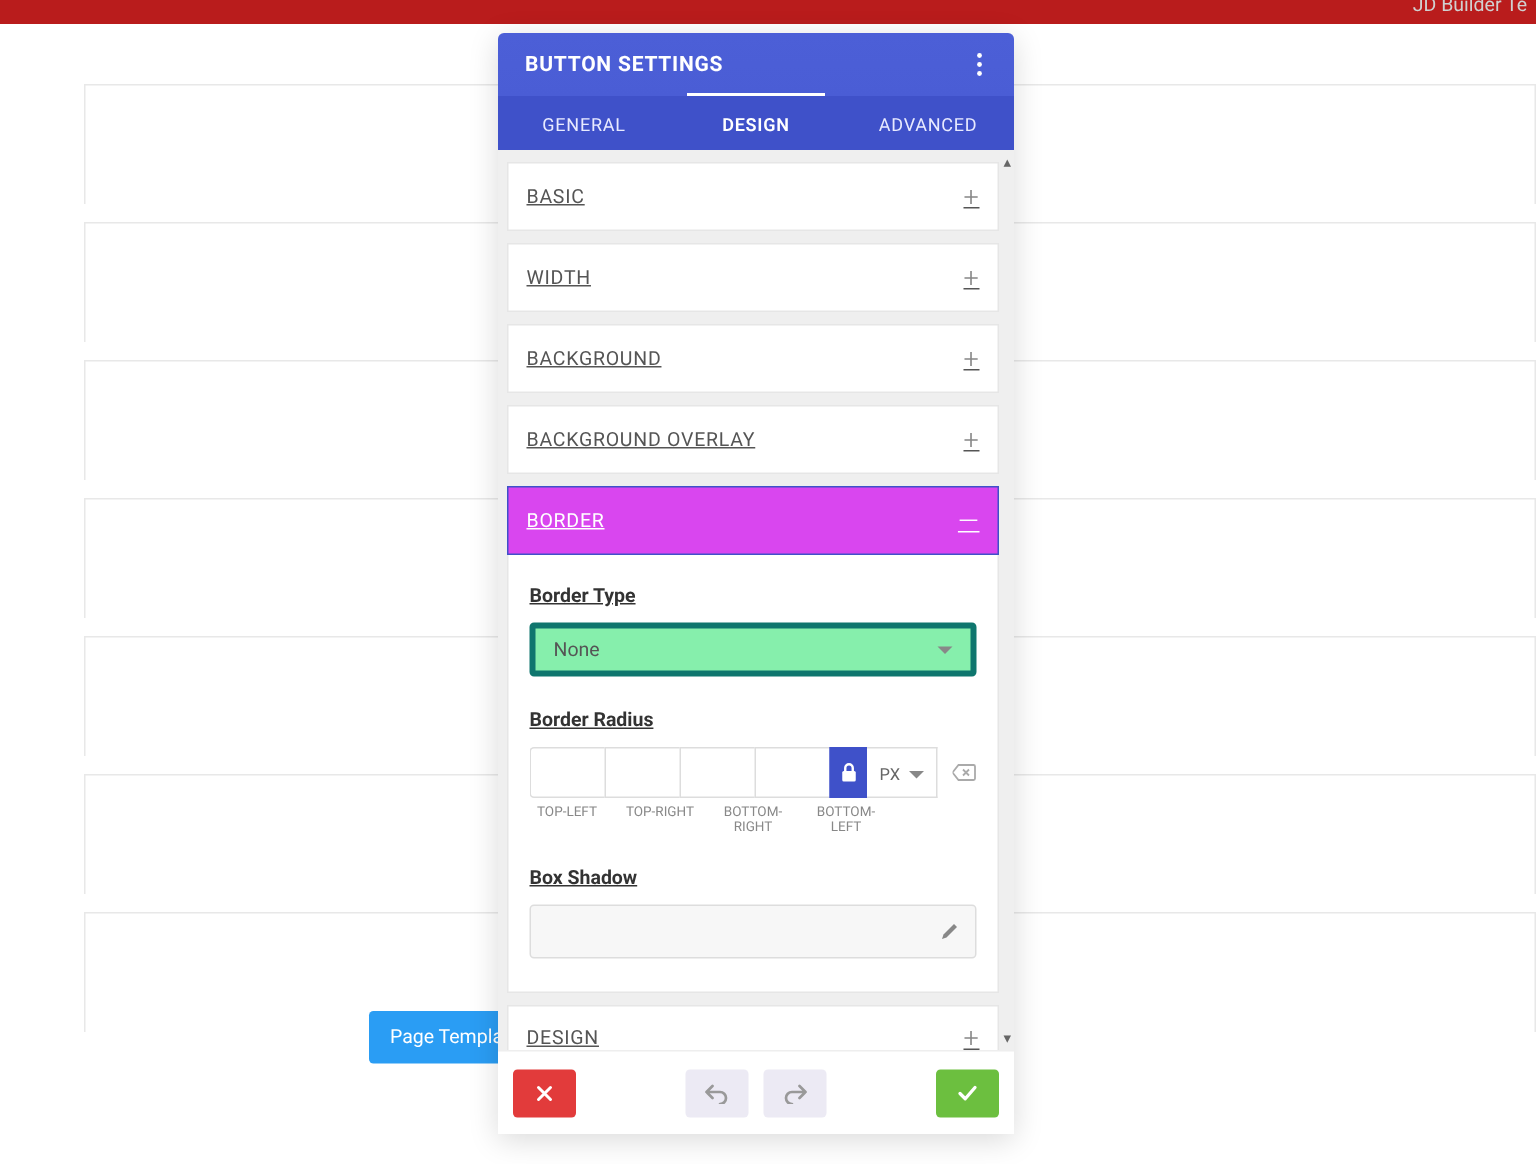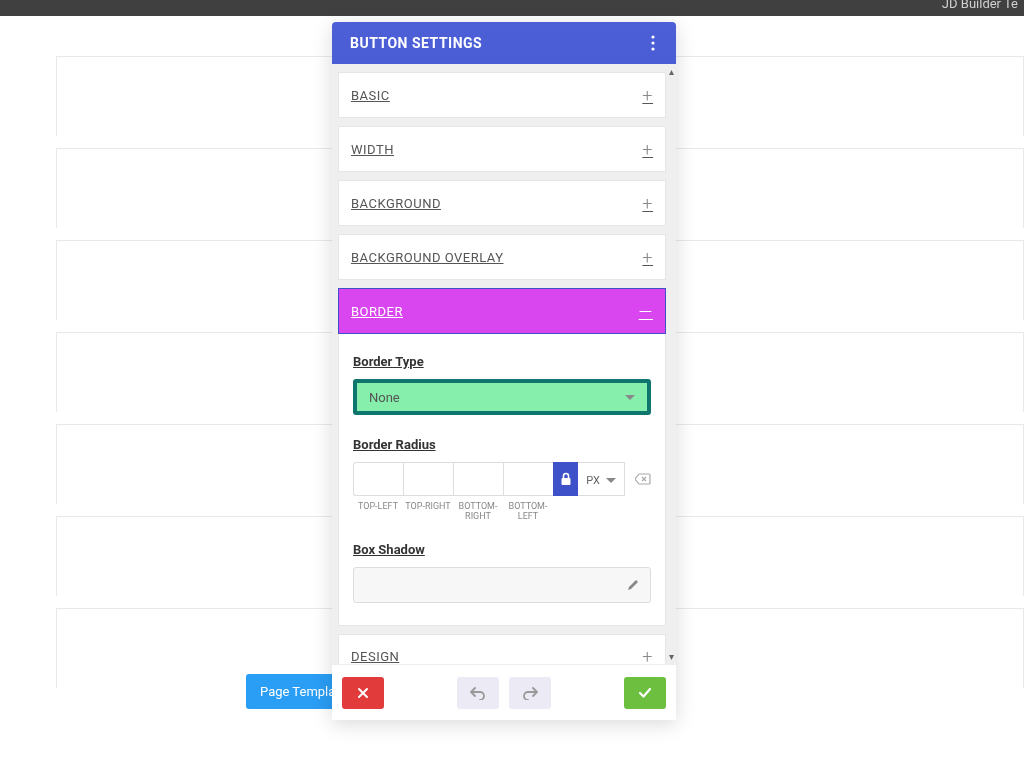--- a/index.html
+++ b/index.html
@@ -1,21 +1,21 @@
 <!DOCTYPE html>
 <html><head>
 <meta charset="utf-8">
 <style>
   * { box-sizing: border-box; margin: 0; padding: 0; font-family: -apple-system, BlinkMacSystemFont, "Segoe UI", Roboto, Helvetica, Arial, sans-serif; }
   body { width: 1024px; height: 776px; background: #fff; overflow: hidden; position: relative; }
 
   .topbar {
     width: 100%;
     height: 16px;
-    background: #404040;
+    background: #b91c1c;
     position: relative;
     text-align: center;
   }
   .topbar-right {
     position: absolute;
     right: 0;
     top: -4px;
     color: #d0d0d0;
     font-size: 13px;
     padding-right: 6px;
@@ -237,21 +237,21 @@
     margin-left: 10px;
     color:#999;
     cursor:pointer;
   }
   .radius-labels {
     display: flex;
     margin-top: 6px;
     font-size: 9px;
     color: #888;
     text-align: center;
-    gap:0;
+    gap:12px;
     margin-bottom: 20px;
   }
   .radius-labels span { width: 50px; line-height: 1.1; }
 
   .shadow-box {
     height: 36px;
     border: 1px solid #ddd;
     border-radius: 3px;
     background: #f7f7f7;
     display:flex;
@@ -324,20 +324,25 @@
     <span class="panel-title-light">SETTINGS</span>
     <div class="panel-menu">
       <svg width="4" height="16" viewBox="0 0 4 16">
         <circle cx="2" cy="2" r="1.6" fill="#fff"></circle>
         <circle cx="2" cy="8" r="1.6" fill="#fff"></circle>
         <circle cx="2" cy="14" r="1.6" fill="#fff"></circle>
       </svg>
     </div>
   </div>
 
+  <div class="panel-tabs">
+    <div class="panel-tab">GENERAL</div>
+    <div class="panel-tab active">DESIGN</div>
+    <div class="panel-tab">ADVANCED</div>
+  </div>
 
   <div class="panel-body">
     <span class="scroll-arrow-top">▴</span>
     <div class="panel-scroll">
 
       <div class="accordion">
         <span>BASIC</span>
         <span class="plus">+</span>
       </div>
 

